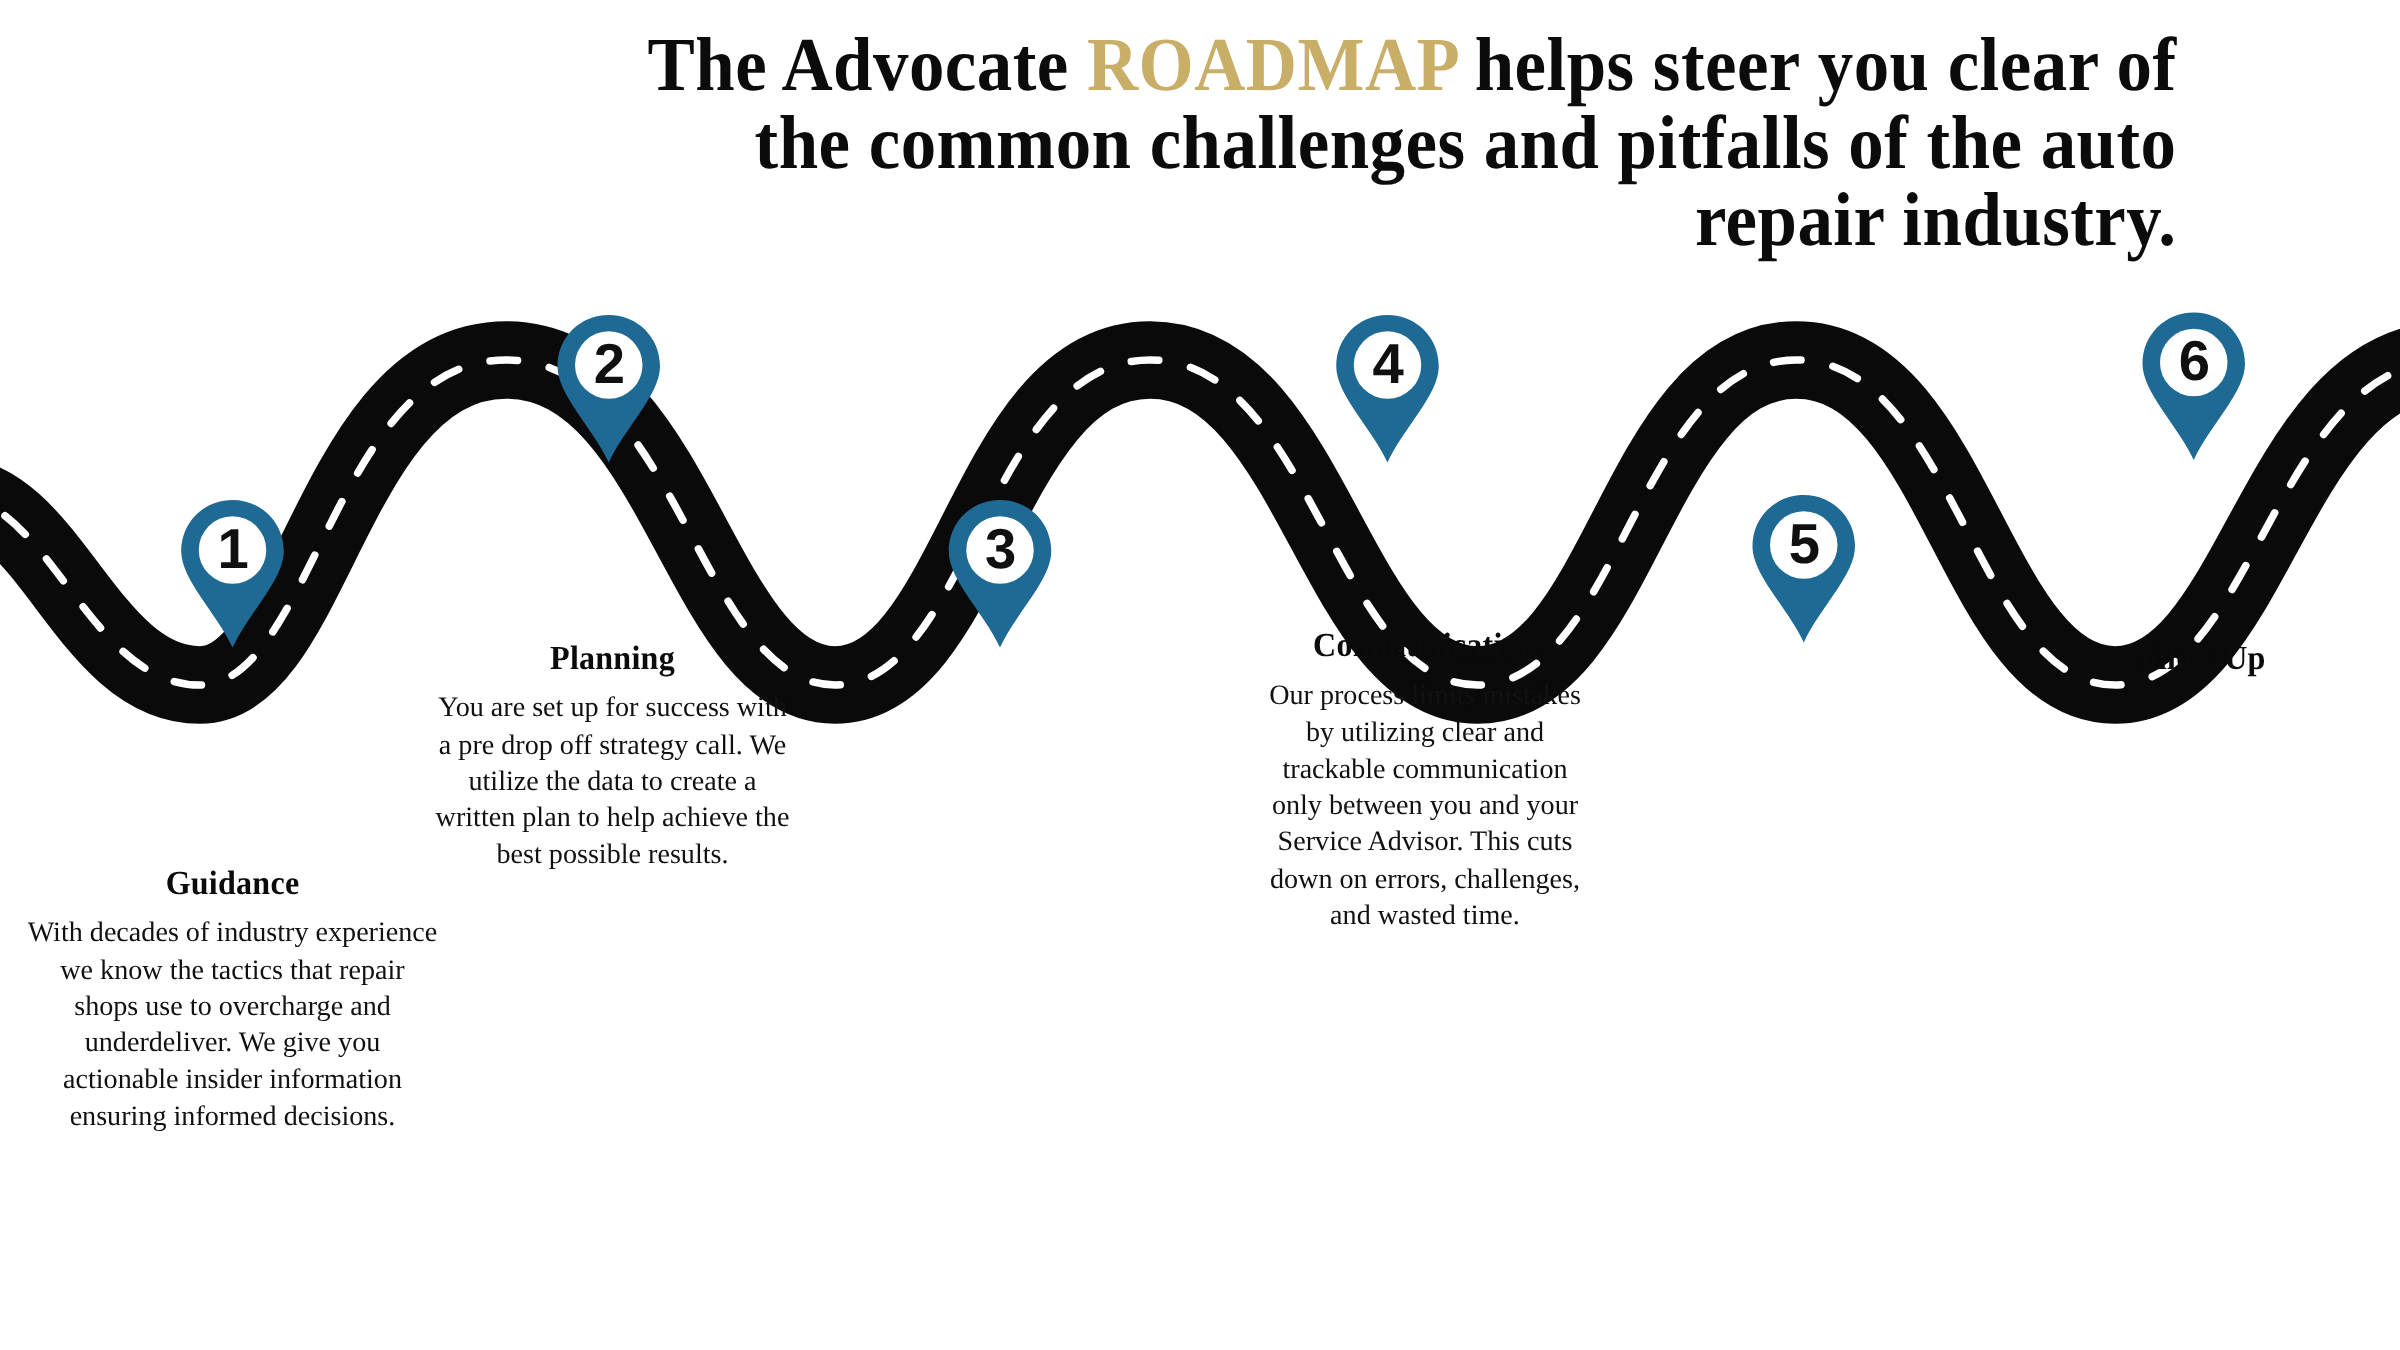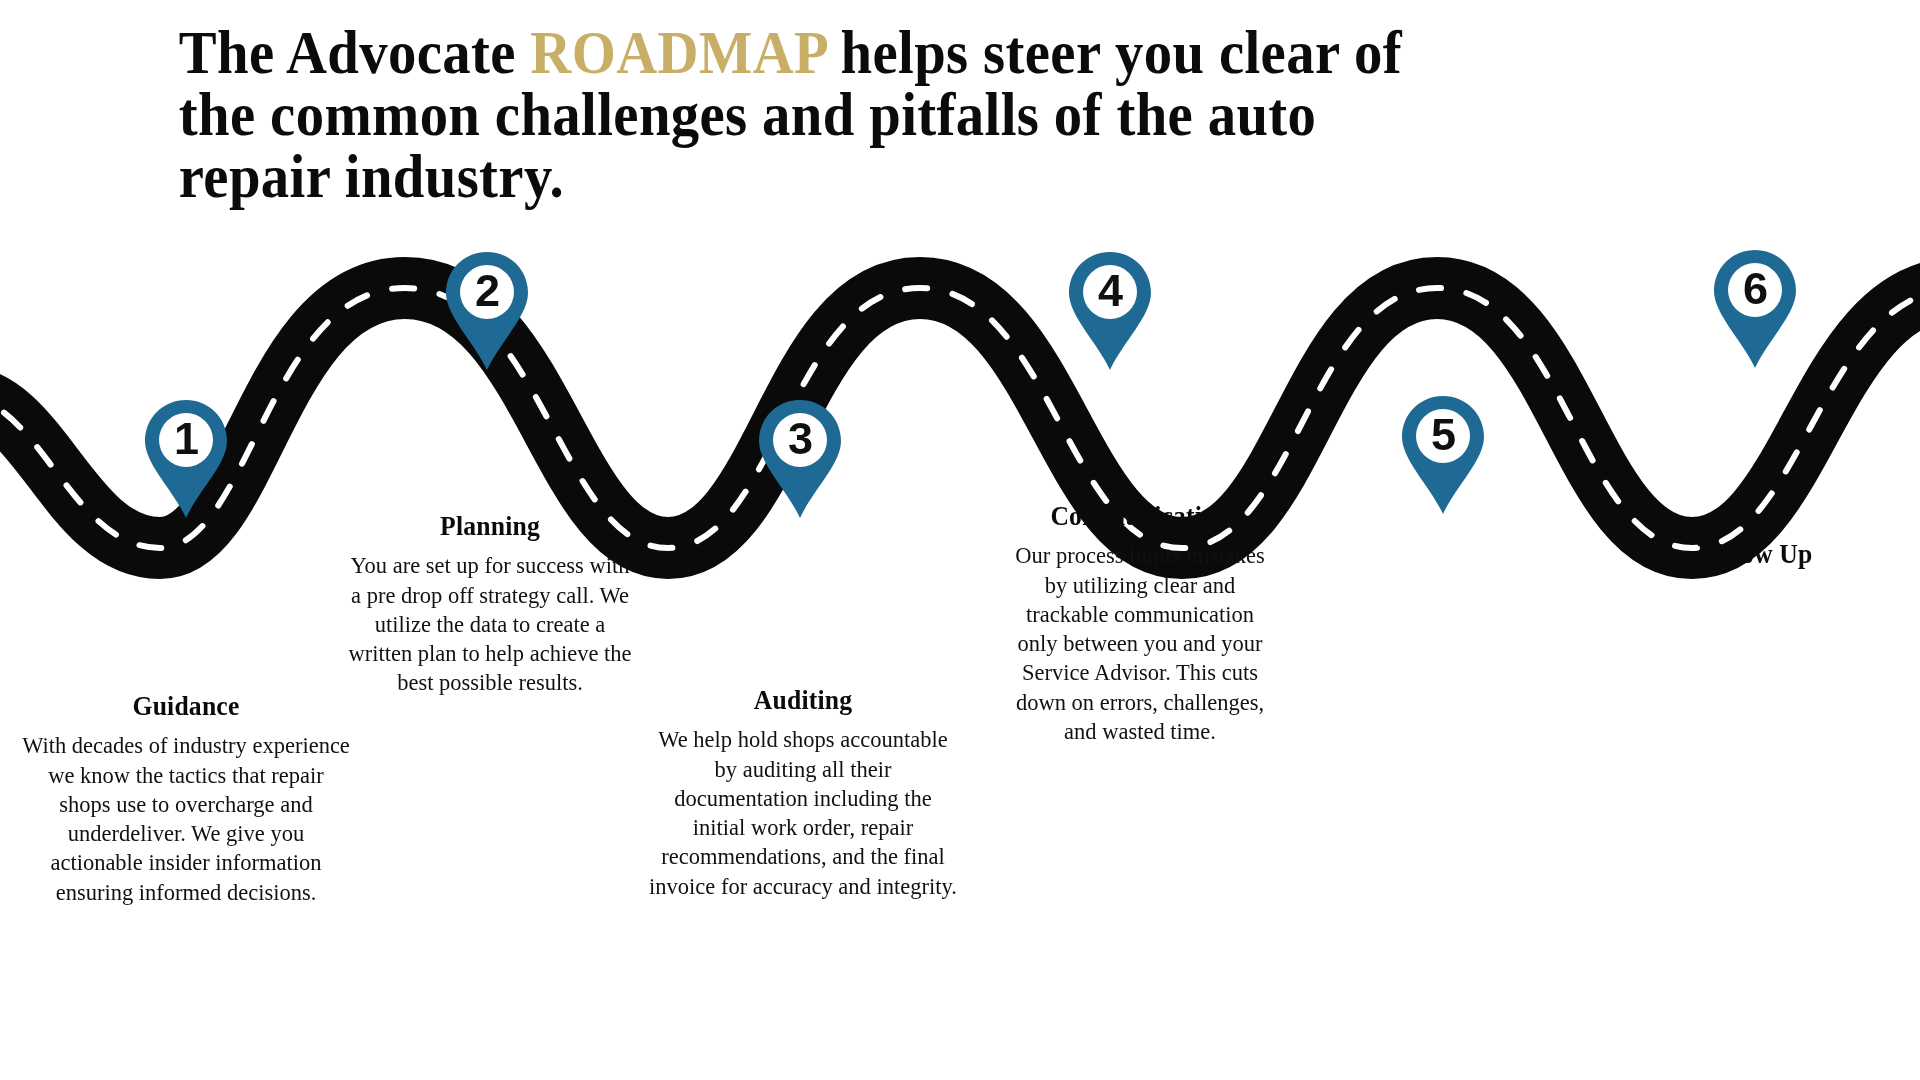--- a/index.html
+++ b/index.html
@@ -8,21 +8,21 @@
     background:#ffffff;
     font-family:"Liberation Serif","DejaVu Serif",serif;
     overflow:hidden;
     position:relative;
   }
   #stage{position:relative;width:1920px;height:1080px;overflow:hidden;}
 
   
   .title-wrap{
     position:absolute;left:0;top:22px;width:1920px;
-    text-align:left;
+    text-align:right;
     padding:0 120px;
     box-sizing:border-box;
   }
   .title{
     font-family:"Liberation Serif","DejaVu Serif",serif;
     font-weight:bold;
     font-size:61px;
     line-height:1.02;
     letter-spacing:0.4px;
     color:#0b0b0b;
@@ -166,28 +166,24 @@
   <div class="step" style="left:345px;top:512px;width:290px;">
     <h3>Planning</h3>
     <p>You are set up for success with a pre drop off strategy call.  We utilize the data to create a written plan to help achieve the best possible results.</p>
   </div>
 
   <div class="step" style="left:20px;top:692px;width:332px;">
     <h3>Guidance</h3>
     <p>With decades of industry experience we know the tactics that repair shops use to overcharge and underdeliver. We give you actionable insider information ensuring informed decisions.</p>
   </div>
 
-  <div class="step" style="left:648px;top:686px;width:310px;">
-    <h3>Auditing</h3>
-    <p>We help hold shops accountable by auditing all their documentation including the initial work order, repair recommendations, and the final invoice for accuracy and integrity.</p>
-  </div>
 
   <div class="step" style="left:985px;top:502px;width:260px;margin-left:25px;">
     <h3>Communication</h3>
     <p>Our process limits mistakes by utilizing clear and trackable communication only between you and your Service Advisor.  This cuts down on errors, challenges, and wasted time.</p>
   </div>
 
 
-  <div class="step" style="left:1610px;top:540px;width:290px;">
+  <div class="step" style="left:1610px;top:512px;width:290px;">
     <h3>Follow Up</h3>
   </div>
 
 </div>
 
 </body></html>

